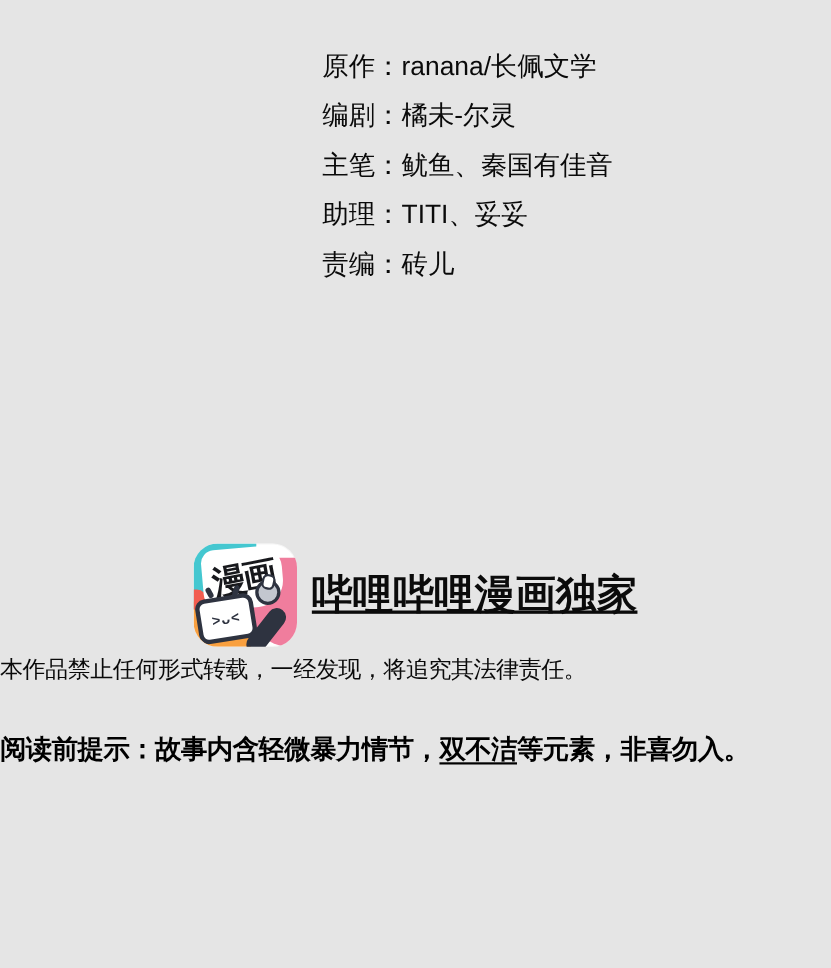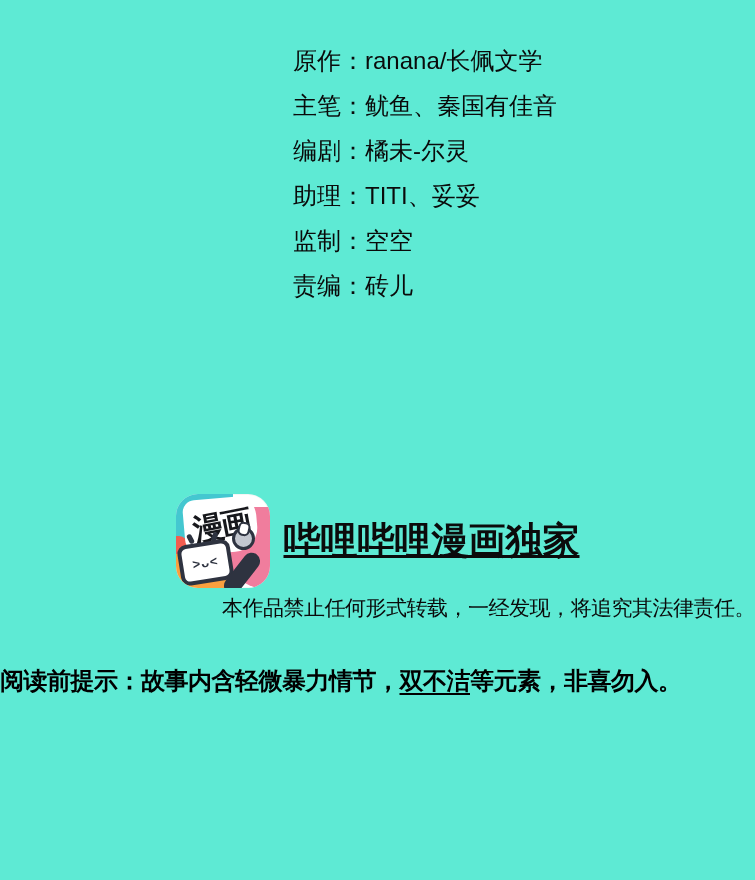--- a/index.html
+++ b/index.html
@@ -1,18 +1,18 @@
 <!DOCTYPE html>
 <html style="--teal: #44c7d0; --pink: #f07d9d; --orange: #f9a03f; --red: #f25d50; --navy: #2e3340; --glove: #c3c7cf;"><head>
 <meta charset="utf-8">
 <style>
   html,body { margin:0; padding:0; background:#ffffff; }
   .page {
     position:relative; width:755px; height:880px; overflow:hidden;
-    background:#5eead4; margin:0 auto;
+    background:#e5e5e5; margin:0 auto;
     font-family:"Liberation Sans","DejaVu Sans",sans-serif;
   }
 
   
   .credits {
     position:absolute; left:293px; top:38px;
     font-size:24px; line-height:45px; color:#0a0a0a;
     white-space:nowrap;
   }
   .credit-line { display:block; }
@@ -67,45 +67,44 @@
     left:56px; bottom:38px; width:17px; height:17px; background:var(--glove);
     border:3px solid var(--navy); border-radius:50%; z-index:4;
   }
   .mascot-thumb {
     left:62px; bottom:52px; width:8px; height:10px; background:#ffffff;
     border:2px solid var(--navy); border-radius:5px; transform:rotate(12deg); z-index:4;
   }
 
   
   .disclaimer {
-    position:absolute; left:0; right:0; top:594px; text-align:right;
+    position:absolute; left:0; right:0; top:594px; text-align:left;
     font-size:21px; color:#0a0a0a; letter-spacing:-0.5px; white-space:nowrap;
   }
 
   
   .warning {
     position:absolute; left:0; right:0; top:665px; text-align:left;
     font-size:24px; font-weight:700; color:#000000; letter-spacing:-0.5px;
     white-space:nowrap;
   }
   .warning .underlined {
     text-decoration:underline; text-decoration-thickness:2px; text-underline-offset:4px;
   }
 </style>
 </head>
 <body>
 
 <div class="page">
 
   <div class="credits">
       <div class="credit-line"><span>原作：</span><span>ranana/长佩文学</span></div>
+      <div class="credit-line"><span>编剧：</span><span>橘未-尔灵</span></div>
       <div class="credit-line"><span>主笔：</span><span>鱿鱼、秦国有佳音</span></div>
-      <div class="credit-line"><span>编剧：</span><span>橘未-尔灵</span></div>
       <div class="credit-line"><span>助理：</span><span>TITI、妥妥</span></div>
-      <div class="credit-line"><span>监制：</span><span>空空</span></div>
       <div class="credit-line"><span>责编：</span><span>砖儿</span></div>
     </div>
 
   <div class="brand">
     <div class="app-icon">
       <div class="shape-teal"></div>
       <div class="shape-pink"></div>
       <div class="shape-orange"></div>
       <div class="shape-red"></div>
       <div class="speech-bubble">

